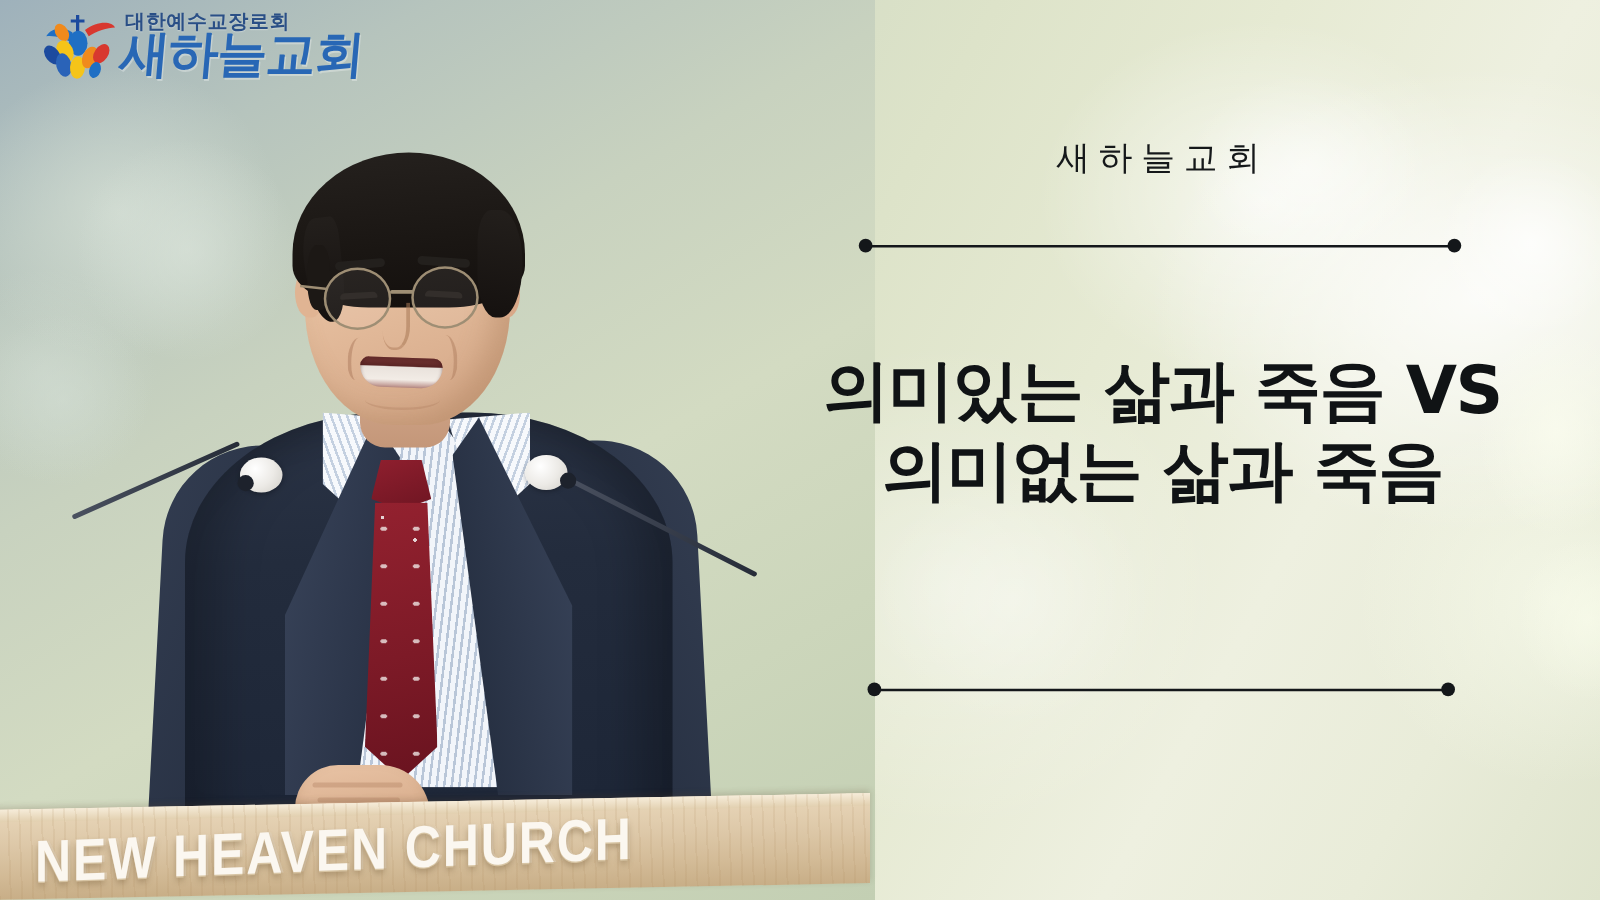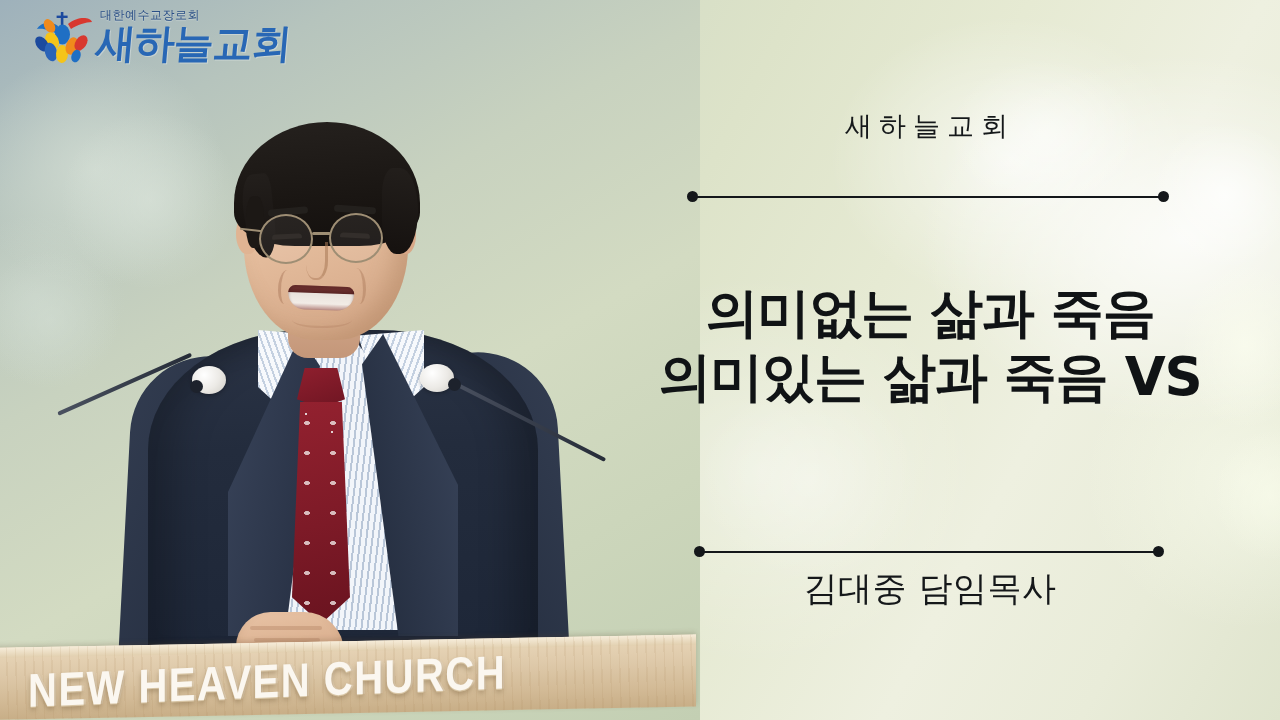--- a/index.html
+++ b/index.html
@@ -239,21 +239,21 @@
     border-radius:3px; }
   .mic-head{ position:absolute; width:34px; height:28px;
     background:radial-gradient(circle at 36% 32%, #ffffff 0%, #eceae6 52%, #cfccc6 100%);
     border-radius:50%; box-shadow:0 1px 4px rgba(0,0,0,.30); }
   .mic-cap{ position:absolute; width:13px; height:13px; background:#1d222c; border-radius:50%; }
 
   
   #logo{ position:absolute; left:34px; top:4px; width:260px; height:62px; }
   #logo-denom{
     position:absolute; left:66px; top:3px;
-    font-size:12px; font-weight:400; color:#2a4f86;
+    font-size:16px; font-weight:700; color:#2a4f86;
     letter-spacing:.5px; white-space:nowrap;
     text-shadow:0 1px 1px rgba(255,255,255,.35);
   }
   #logo-name{
     position:absolute; left:62px; top:12px;
     font-size:40px; font-weight:700; color:#2867b5;
     letter-spacing:-1px; white-space:nowrap;
     font-family:"DejaVu Sans",sans-serif;
     text-shadow:1px 1px 0 rgba(255,255,255,.30);
     transform:skewX(-5deg);
@@ -416,27 +416,26 @@
     <div id="church-name">새하늘교회</div>
 
 
     <div id="rule-top" class="rule">
       <span class="dot l"></span>
       <span class="bar"></span>
       <span class="dot r"></span>
     </div>
 
     <div id="sermon-title">
+      <div>의미있는 삶과 죽음 VS</div>
       <div>의미없는 삶과 죽음</div>
-      <div>의미있는 삶과 죽음 VS</div>
     </div>
 
 
     <div id="rule-bottom" class="rule">
       <span class="dot l"></span>
       <span class="bar"></span>
       <span class="dot r"></span>
     </div>
 
-    <div id="preacher">김대중 담임목사</div>
   </div>
 
 </div>
 
 </body></html>

